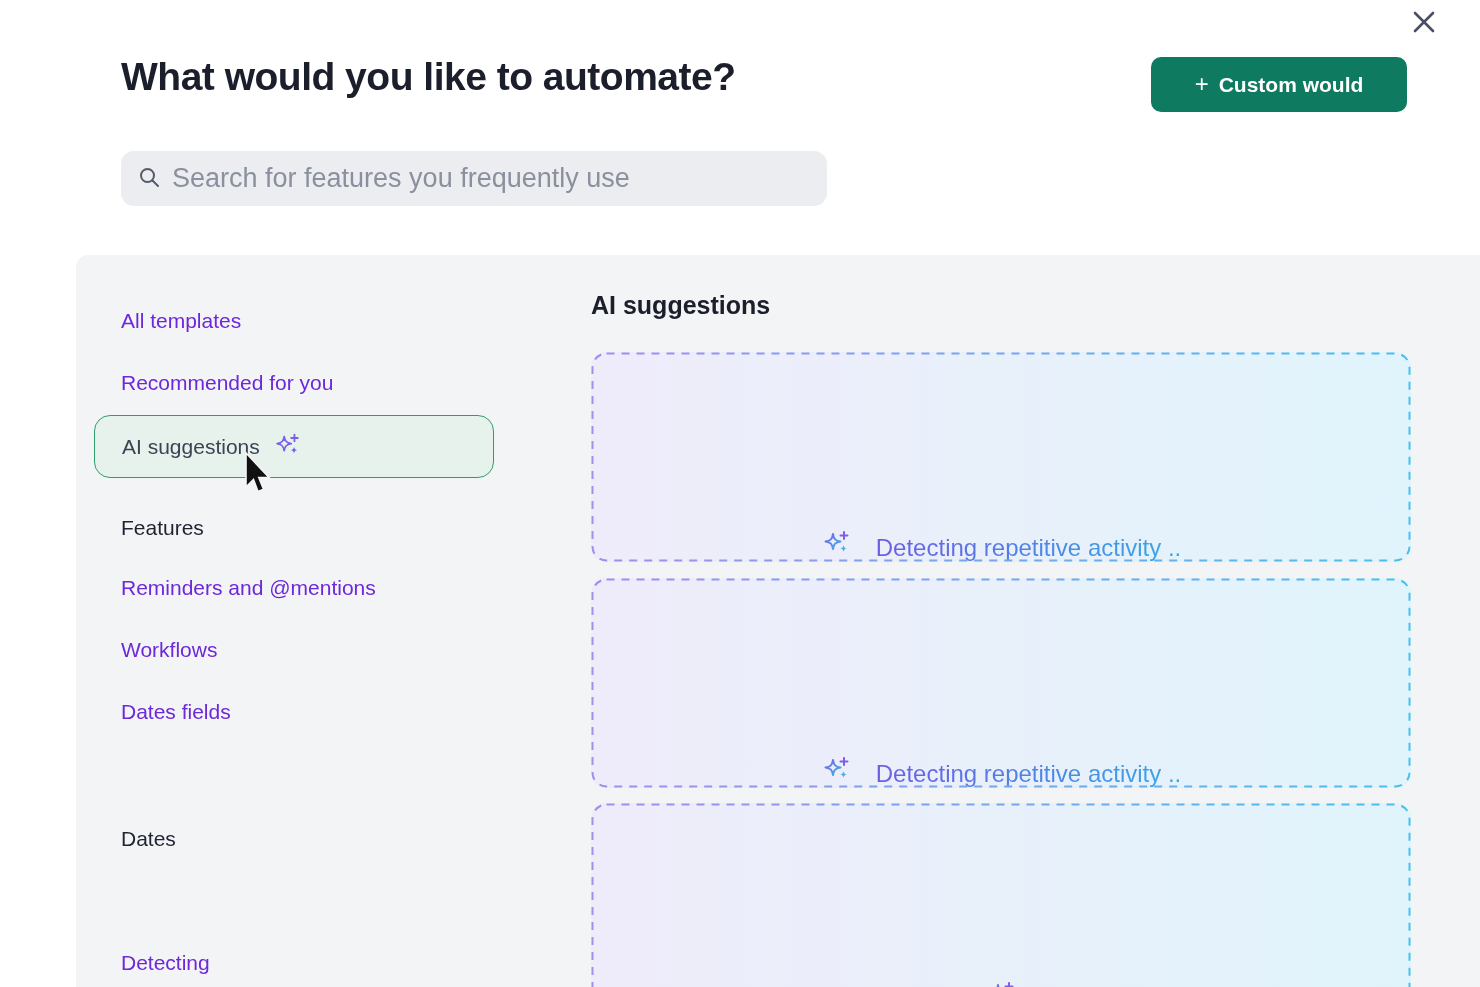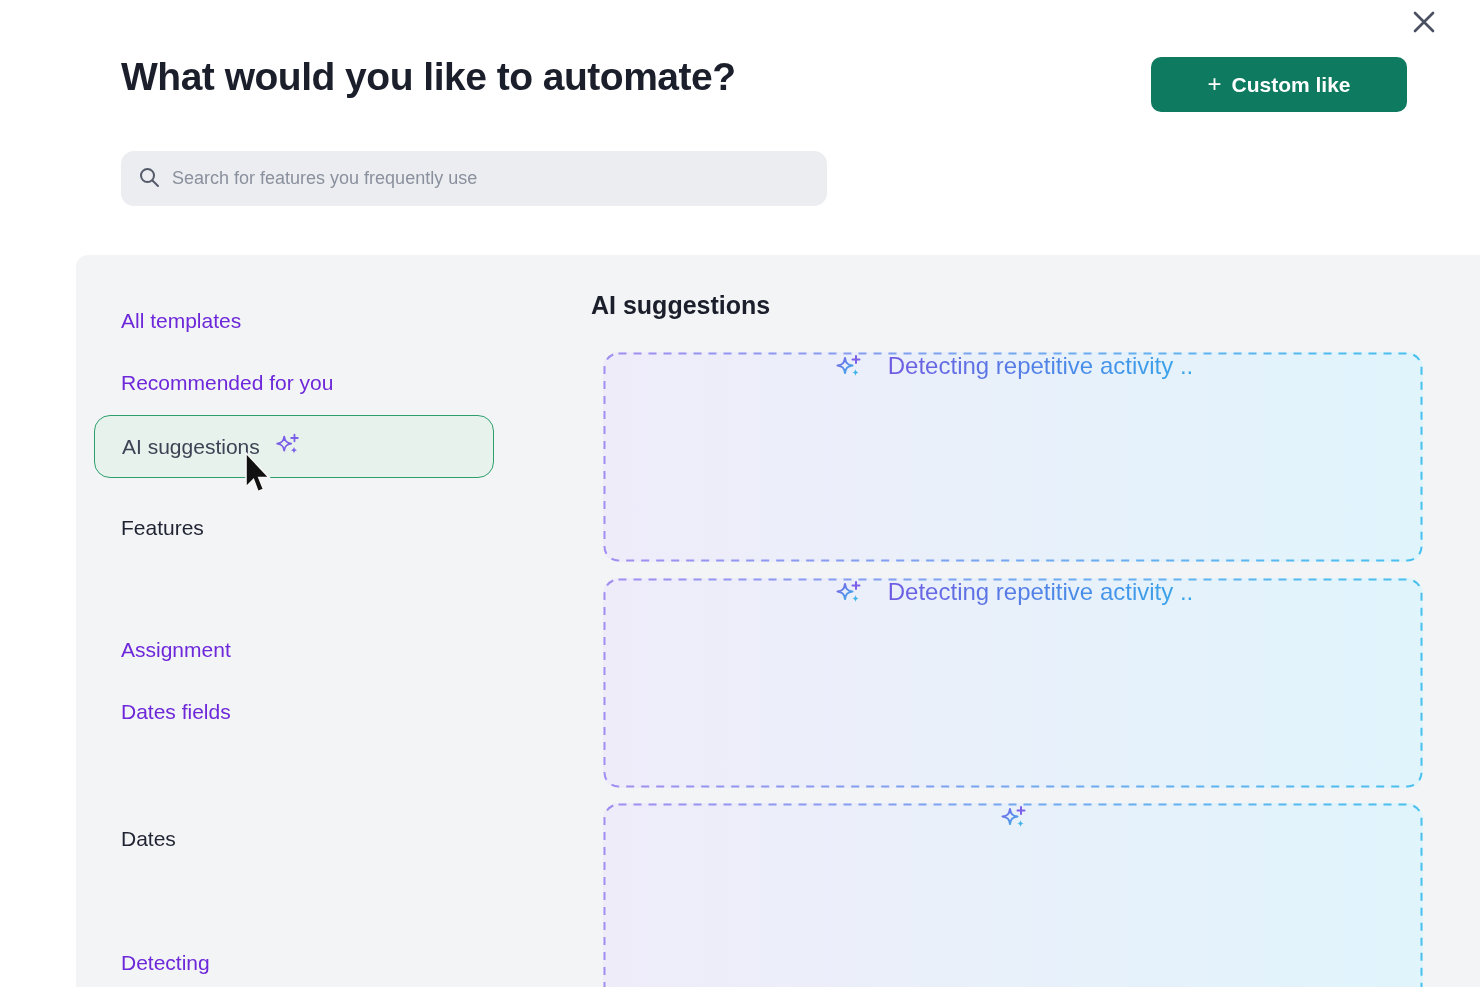--- a/index.html
+++ b/index.html
@@ -14,42 +14,42 @@
     color:#1b1e2b; letter-spacing:-0.5px; }
   .custom-rule-btn { position:absolute; left:1130px; top:57px; width:256px; height:55px;
     background:#0e7a60; border:none; border-radius:10px; color:#ffffff; font-size:21px; font-weight:600;
     display:flex; align-items:center; justify-content:center; gap:10px; cursor:pointer;
     font-family:"Liberation Sans", sans-serif; }
   .custom-rule-btn .plus { font-size:24px; font-weight:400; line-height:1; position:relative; top:-1px; }
 
   .search-wrap { position:absolute; left:100px; top:151px; width:706px; height:55px;
     background:#ebedf0; border-radius:13px; display:flex; align-items:center; padding:0 16px; gap:11px; }
   .search-wrap input { flex:1; border:none; outline:none; background:transparent;
-    font-size:18px; color:#3d4254; font-family:"Liberation Sans", sans-serif; }
+    font-size:27px; color:#3d4254; font-family:"Liberation Sans", sans-serif; }
   .search-wrap input::placeholder { color:#8a909d; opacity:1; }
 
   
   .panel { position:absolute; left:55px; top:255px; width:1425px; height:732px;
     background:#f3f4f6; border-top-left-radius:12px; overflow:hidden; }
 
   
   .side-item { position:absolute; left:45px; height:32px; line-height:32px;
     font-size:21px; color:#6d28d9; white-space:nowrap; cursor:pointer; }
   .side-header { position:absolute; left:45px; height:32px; line-height:32px;
     font-size:21px; font-weight:normal; color:#1f2332; white-space:nowrap; }
   .side-pill { position:absolute; left:18px; top:160px; width:400px; height:63px;
     background:#e7f2ec; border:1.5px solid #2f9e6e; border-radius:16px;
     display:flex; align-items:center; padding-left:27px; gap:13px; cursor:pointer; }
   .side-pill .lbl { font-size:21px; color:#3d4254; }
 
   
   .content-heading { position:absolute; left:515px; top:36px; font-size:25px; font-weight:bold; color:#1b1e2b; }
-  .ai-card { position:absolute; left:527px; width:820px; height:210px; border-radius:15px;
+  .ai-card { position:absolute; left:515px; width:820px; height:210px; border-radius:15px;
     background:linear-gradient(90deg,#efecfa 0%, #e9f0fa 45%, #e0f4fc 100%);
-    display:flex; align-items:flex-start; justify-content:center; gap:25px; cursor:pointer; }
+    display:flex; align-items:flex-end; justify-content:center; gap:25px; cursor:pointer; }
   .ai-card svg.dash { position:absolute; inset:0; pointer-events:none; }
   .card-label { font-size:24px; font-weight:500;
     background:linear-gradient(90deg,#6f5ce2 0%, #4a8ae8 60%, #38a8ea 100%);
     -webkit-background-clip:text; background-clip:text; color:transparent; }
   .card1 { top:97px; } .card2 { top:323px; } .card3 { top:548px; }
 
   .cursor { position:absolute; left:222px; top:452px; pointer-events:none; z-index:50; }
 </style>
 </head>
 <body>
@@ -61,21 +61,21 @@
       <svg width="30" height="30" viewBox="0 0 30 30">
           <path d="M6 6 L24 24 M24 6 L6 24" stroke="#4a4f63" stroke-width="2.6" stroke-linecap="round"></path>
         </svg>
     </span>
   </button>
 
   <h1 class="title">What would you like to automate?</h1>
 
   <button class="custom-rule-btn">
     <span class="plus">+</span>
-    <span>Custom like</span>
+    <span>Custom would</span>
   </button>
 
   <div class="search-wrap">
     <span>
       <svg width="24" height="24" viewBox="0 0 24 24" fill="none">
           <circle cx="10.5" cy="10.5" r="6.5" stroke="#545a6a" stroke-width="2"></circle>
           <path d="M15.5 15.5 L21 21" stroke="#545a6a" stroke-width="2" stroke-linecap="round"></path>
         </svg>
     </span>
     <input type="text" placeholder="Search for features you frequently use" style="">
@@ -91,21 +91,22 @@
       <span>
         <svg width="28" height="28" viewBox="0 0 30 30" fill="none">
           <path d="M12 6 C12.7 11 14.5 12.8 19.5 13.5 C14.5 14.2 12.7 16 12 21 C11.3 16 9.5 14.2 4.5 13.5 C9.5 12.8 11.3 11 12 6 Z" stroke="#7b5fe8" stroke-width="2" stroke-linejoin="round"></path>
           <path d="M23 4 V11 M19.5 7.5 H26.5" stroke="#7b5fe8" stroke-width="2" stroke-linecap="round"></path>
           <path d="M22.5 17 C22.8 19.2 23.8 20.2 26 20.5 C23.8 20.8 22.8 21.8 22.5 24 C22.2 21.8 21.2 20.8 19 20.5 C21.2 20.2 22.2 19.2 22.5 17 Z" fill="#7b5fe8"></path>
         </svg>
       </span>
     </div>
 
     <div class="side-header" style="top:257px">Features</div>
-    <div class="side-item" style="top:379px">Assignment</div>
+    <div class="side-item" style="top:317px">Reminders and @mentions</div>
+    <div class="side-item" style="top:379px">Workflows</div>
     <div class="side-item" style="top:441px">Dates fields</div>
     <div class="side-header" style="top:568px">Dates</div>
     <div class="side-item" style="top:692px">Detecting</div>
 
     <h2 class="content-heading">AI suggestions</h2>
 
     <div class="ai-card card1">
       <svg class="dash" width="820" height="210">
         <defs>
             <linearGradient id="bd1" x1="0" y1="0" x2="1" y2="0">

